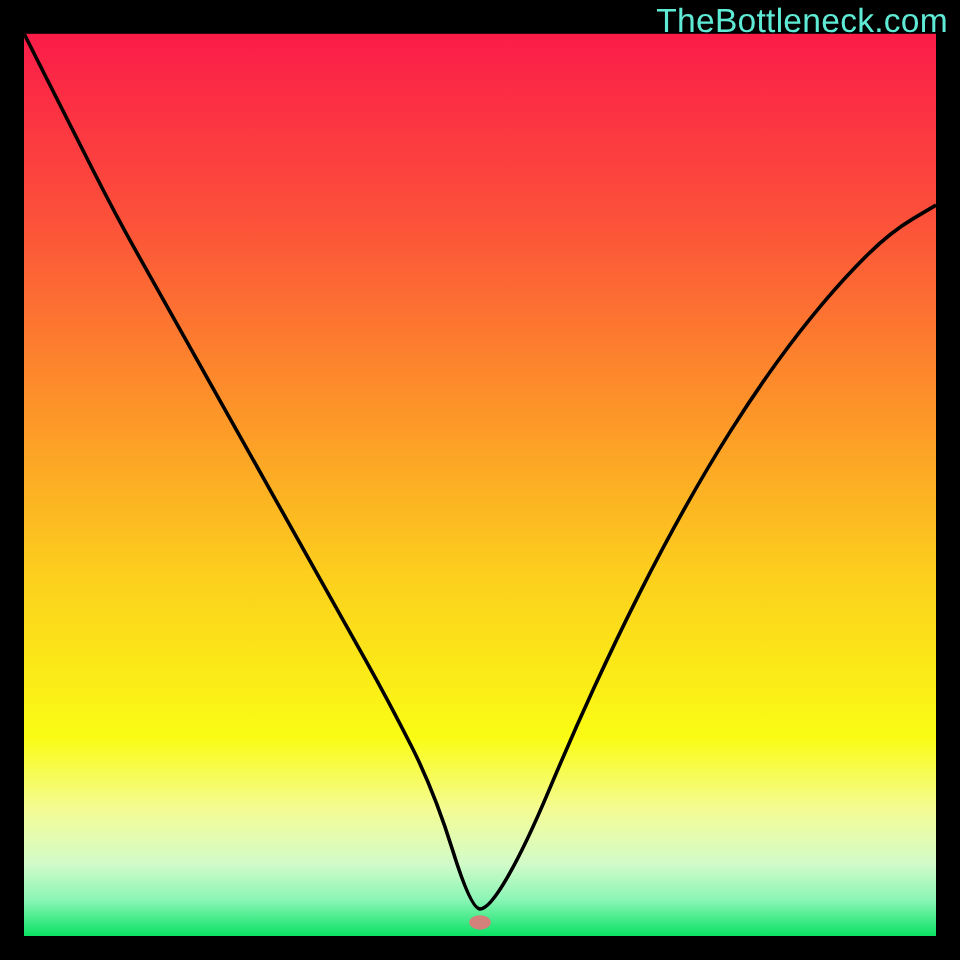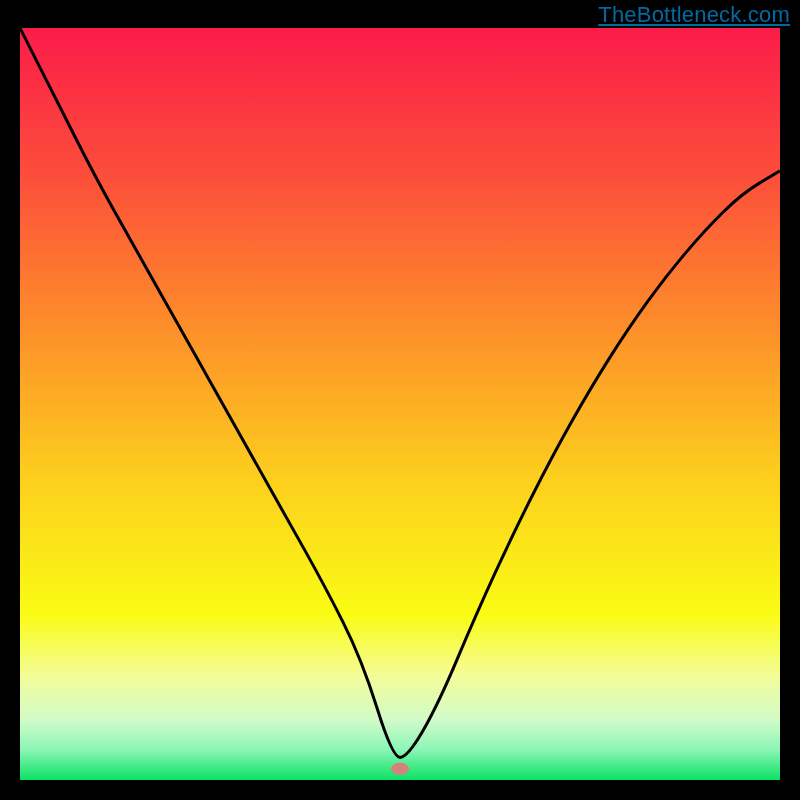--- a/index.html
+++ b/index.html
@@ -14,26 +14,25 @@
   .frame {
     position: relative;
     width: 800px;
     height: 800px;
     background: #000;
   }
   .watermark {
     position: absolute;
     top: 2px;
     right: 10px;
-    color: #0369a1;
-    font-size: 22px;
+    color: #5eead4;
+    font-size: 28px;
     font-weight: 400;
     letter-spacing: 0.2px;
     z-index: 10;
-    text-decoration: underline;
   }
   .plot-wrap {
     position: absolute;
     left: 20px;
     top: 28px;
     width: 760px;
     height: 752px;
     background: #000;
   }
   svg {

